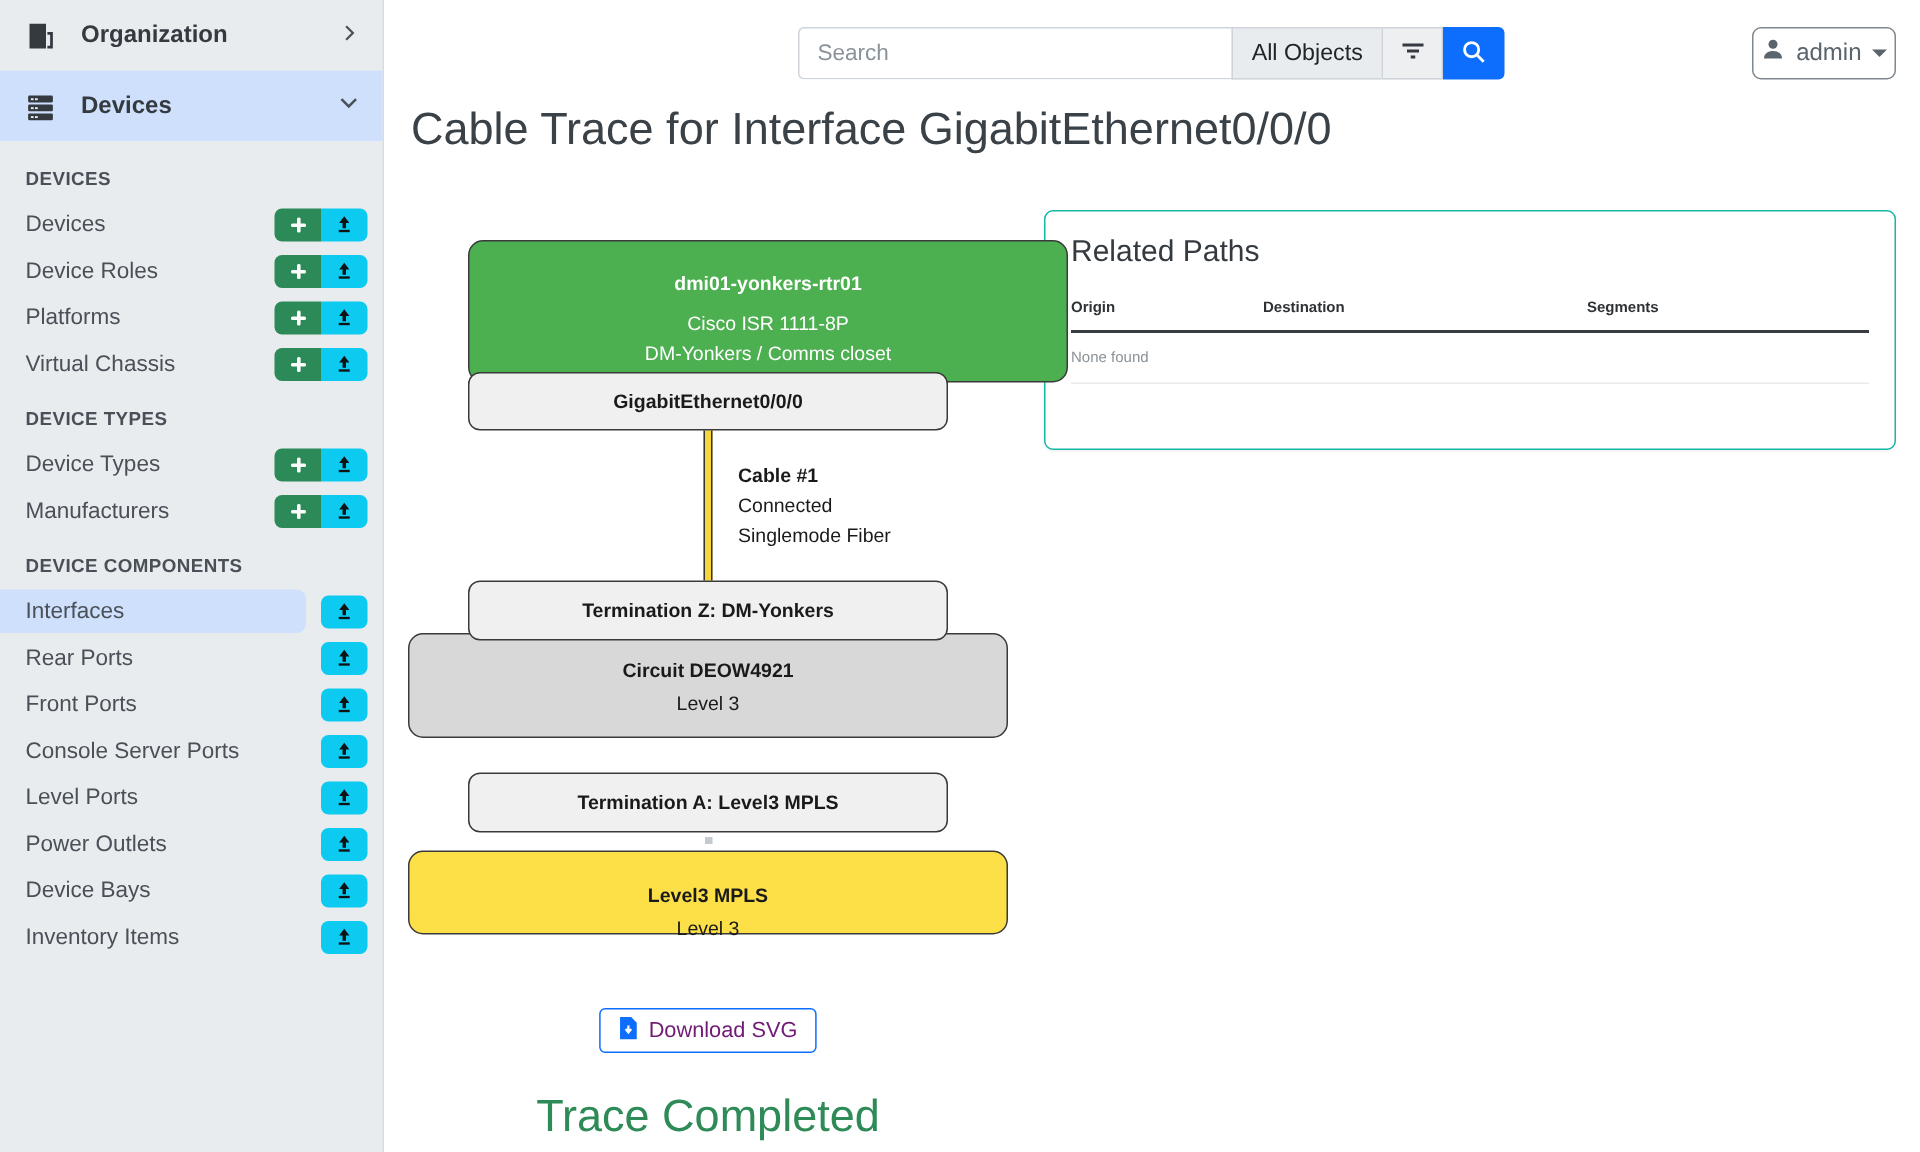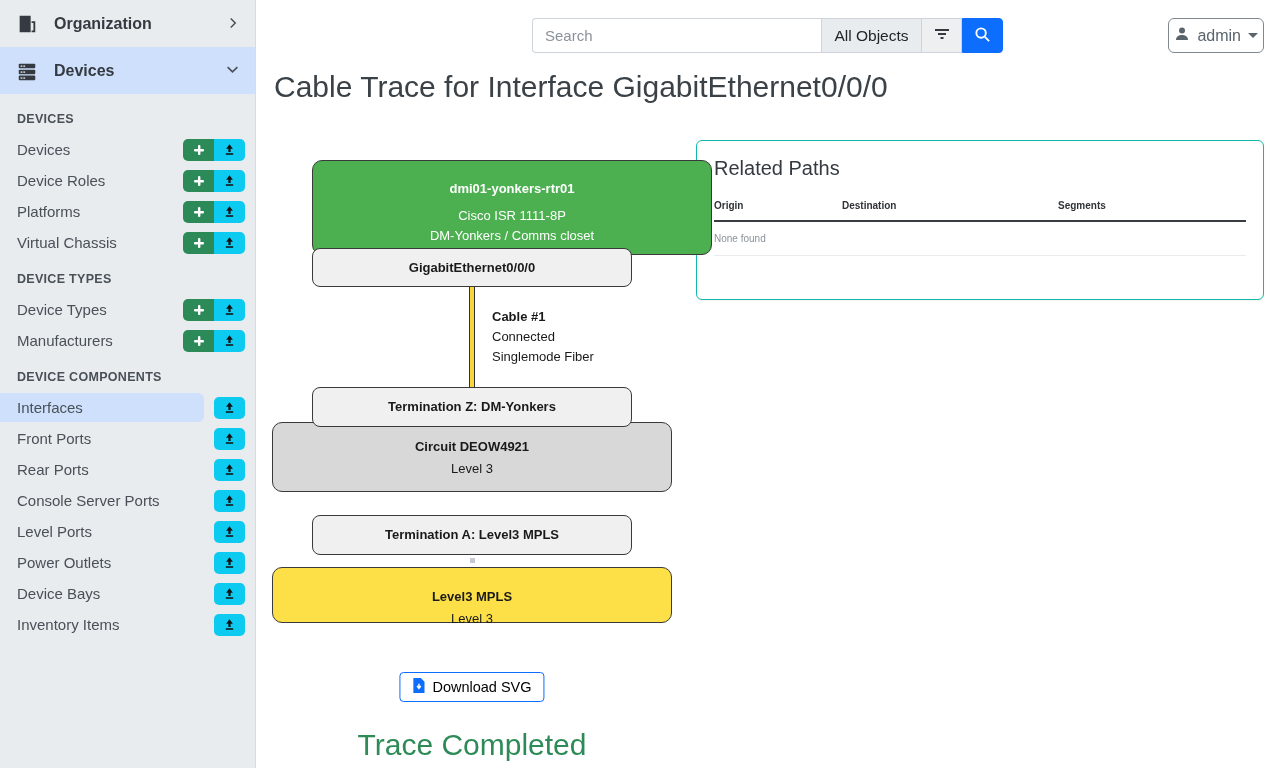--- a/index.html
+++ b/index.html
@@ -78,21 +78,21 @@
   .terma-box { left:40px; top:327px; width:320px; height:40px; background:#f0f0f0;
     border-radius:8px; font-weight:700; line-height:38px; z-index:2;margin-top:28px; }
   .dots-seg { position:absolute; left:198px; top:368px; width:5px; height:38px;
     background:repeating-linear-gradient(to bottom,#c4cad0 0 5px,transparent 5px 10px); }
   .mpls-box { left:0; top:407px; width:400px; height:56px; background:#fde047;
     border-radius:10px; padding-top:21px; z-index:1; }
   .mpls-box .t-title { font-weight:700; margin-bottom:7px; }
 
   .dl-btn { position:absolute; left:50%; transform:translateX(-50%); top:512px; height:30px;
     display:flex; align-items:center; gap:7px; padding:0 12px; background:#fff;
-    border:1px solid #0d6efd; border-radius:4px; color:#000000; font-size:14.5px; cursor:pointer; }
+    border:1px solid #0d6efd; border-radius:4px; color:#701a75; font-size:14.5px; cursor:pointer; }
   .trace-status { position:absolute; left:0; top:568px; width:100%; text-align:center;
     font-size:30px; color:#2e8b57; }
 
   
   .related-card { position:absolute; left:440px; top:140px; width:568px; height:160px;
     background:#fff; border:1px solid #14b8a6; border-radius:6px;
     box-shadow:0 1px 2px rgba(0,0,0,0.05); padding:16px 17px; }
   .related-title { font-size:20px; font-weight:400; color:#343a40; }
   .rp-table { width:100%; border-collapse:collapse; margin-top:14px; font-size:10px; }
   .rp-table th { text-align:left; font-weight:700; color:#2f3337; padding:6px 0 9px 0;
@@ -252,32 +252,32 @@
         <div class="side-btns">
           <button class="btn-import solo">
             <svg width="13" height="13" viewBox="0 0 16 16" fill="#101214">
               <path d="M8 1.5 12.2 7H9.4v4.2H6.6V7H3.8Z"></path>
               <rect x="3.5" y="12.6" width="9" height="1.9"></rect>
             </svg>
           </button>
         </div>
       </div>
       <div class="side-item">
+        <div class="side-item-label">Rear Ports</div>
+        <div class="side-btns">
+          <button class="btn-import solo">
+            <svg width="13" height="13" viewBox="0 0 16 16" fill="#101214">
+              <path d="M8 1.5 12.2 7H9.4v4.2H6.6V7H3.8Z"></path>
+              <rect x="3.5" y="12.6" width="9" height="1.9"></rect>
+            </svg>
+          </button>
+        </div>
+      </div>
+      <div class="side-item">
         <div class="side-item-label">Front Ports</div>
-        <div class="side-btns">
-          <button class="btn-import solo">
-            <svg width="13" height="13" viewBox="0 0 16 16" fill="#101214">
-              <path d="M8 1.5 12.2 7H9.4v4.2H6.6V7H3.8Z"></path>
-              <rect x="3.5" y="12.6" width="9" height="1.9"></rect>
-            </svg>
-          </button>
-        </div>
-      </div>
-      <div class="side-item">
-        <div class="side-item-label">Rear Ports</div>
         <div class="side-btns">
           <button class="btn-import solo">
             <svg width="13" height="13" viewBox="0 0 16 16" fill="#101214">
               <path d="M8 1.5 12.2 7H9.4v4.2H6.6V7H3.8Z"></path>
               <rect x="3.5" y="12.6" width="9" height="1.9"></rect>
             </svg>
           </button>
         </div>
       </div>
       <div class="side-item">

